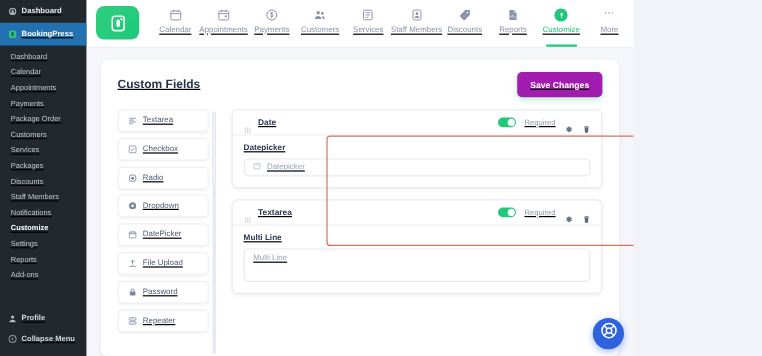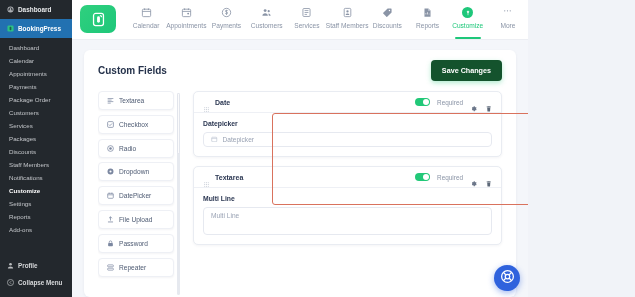--- a/index.html
+++ b/index.html
@@ -2,21 +2,21 @@
 <html><head>
 <meta charset="utf-8">
 <style>
   * { box-sizing: border-box; margin: 0; padding: 0; }
   html, body {
     width: 635px; height: 297px;
     overflow: hidden;
     font-family: "Liberation Sans", sans-serif;
     background: #f1f3f8;
   }
-  #app { position: relative; width: 528px; height: 297px; display: flex; }
+  #app { position: relative; width: 528px; height: 297px; display: flex; text-decoration: underline; }
 
   
   .wp-sidebar {
     width: 72px; height: 297px;
     background: #23282d;
     color: #b4b9be;
     font-size: 6.2px;
     display: flex; flex-direction: column;
     flex: 0 0 72px;
     position: relative;
@@ -108,21 +108,21 @@
     padding: 10px 14px 0 14px;
     display: flex; flex-direction: column;
   }
   .panel-head {
     display: flex; align-items: center; justify-content: space-between;
     padding-bottom: 10px;
     flex: 0 0 auto;
   }
   .panel-title { font-size: 10px; font-weight: bold; color: #25324b; }
   .save-btn {
-    background: #14532d; color: #fff;
+    background: #a21caf; color: #fff;
     font-size: 7.2px; font-weight: bold;
     padding: 6px 11px; border-radius: 4px; border: 0;
     box-shadow: 0 2px 5px rgba(34,200,120,.35);
     cursor: pointer; white-space: nowrap;
   }
 
   .builder { display: flex; gap: 13px; flex: 1 1 auto; min-height: 0; }
 
   
   .palette {

